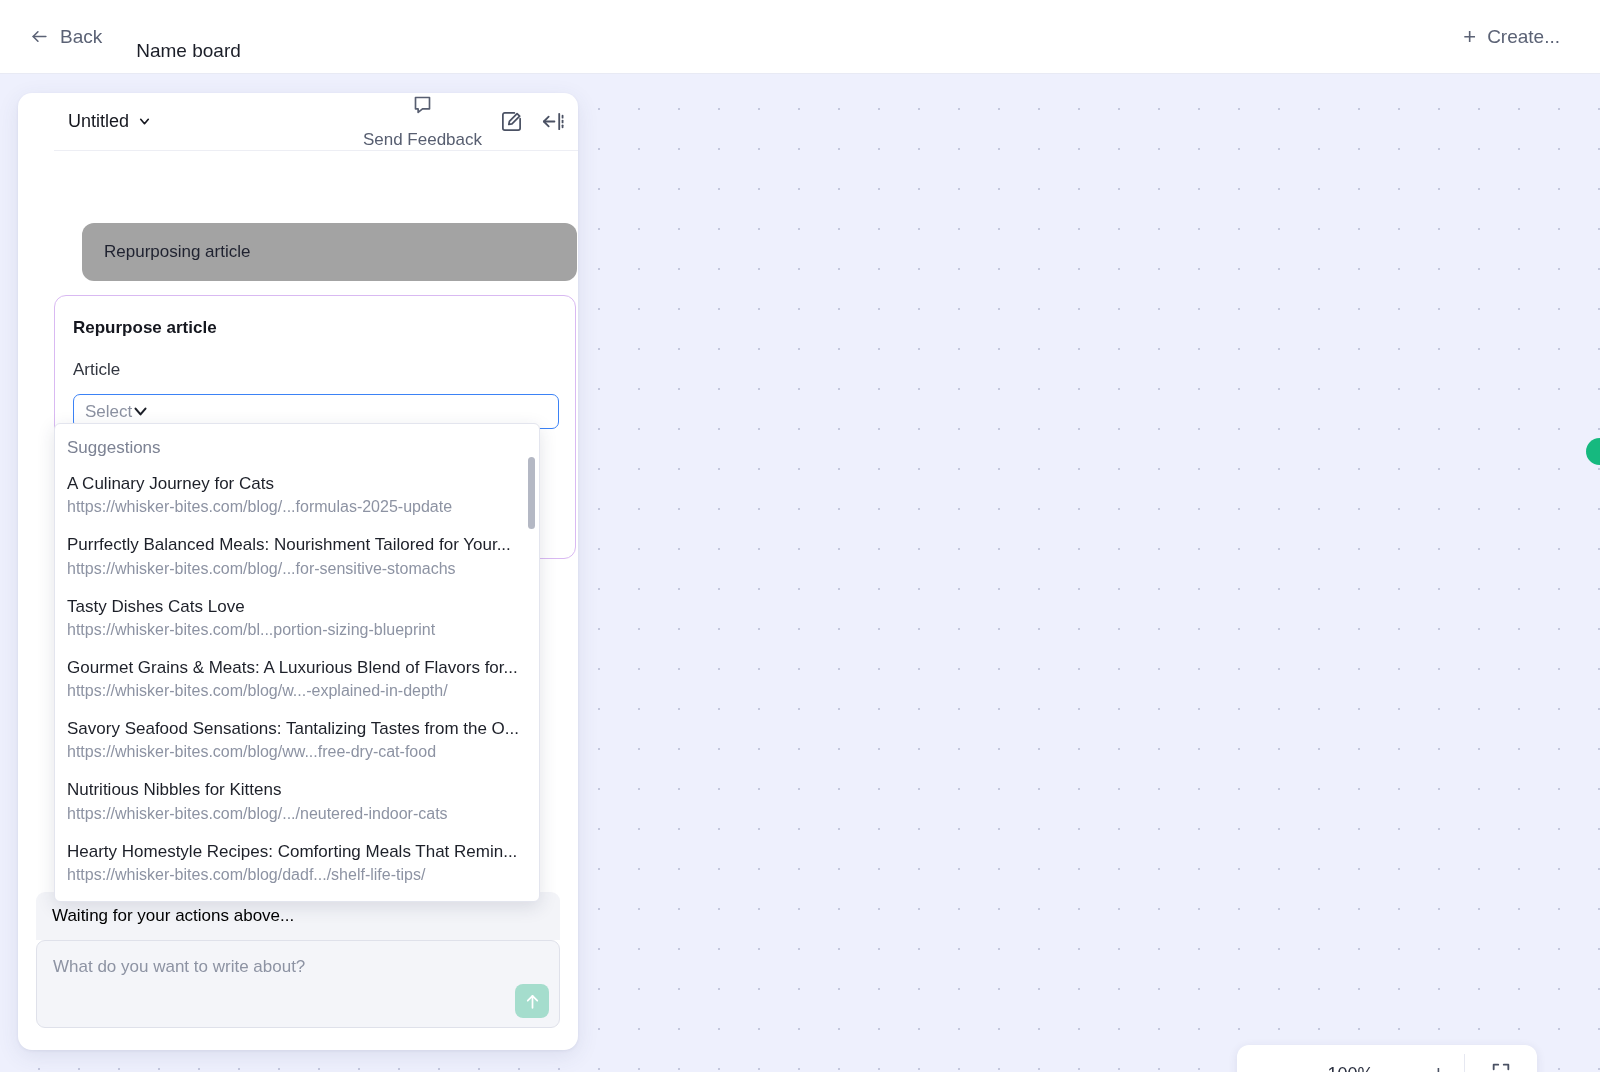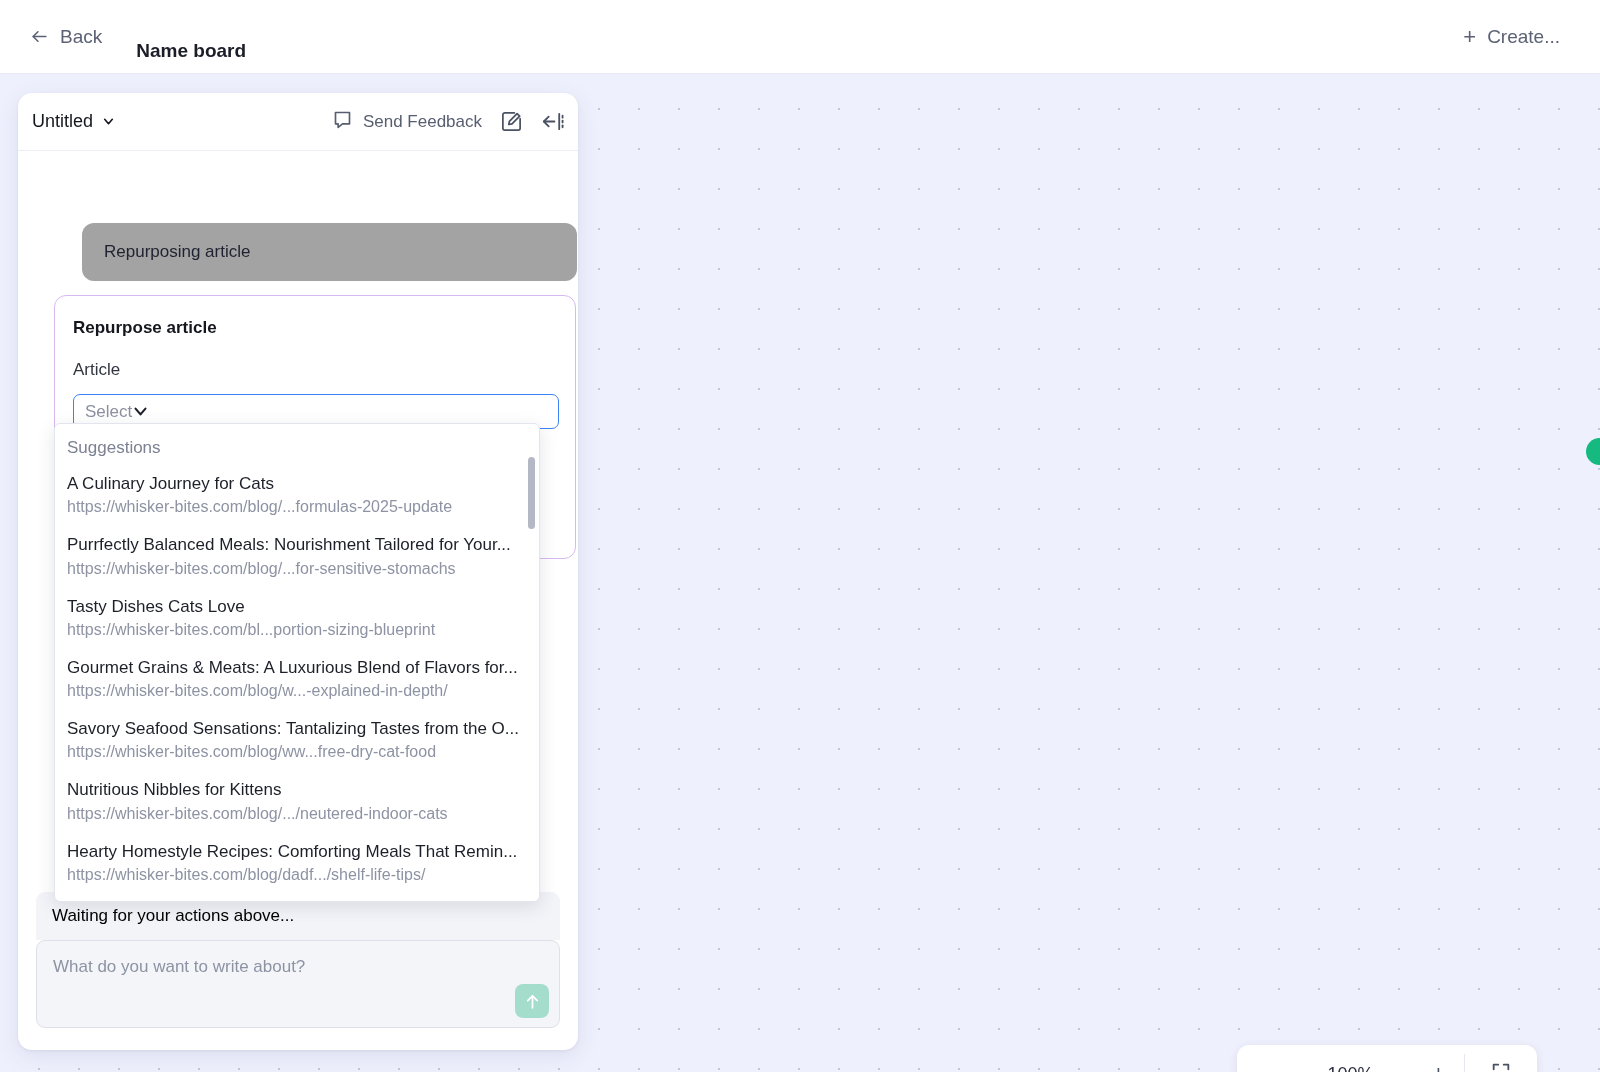--- a/index.html
+++ b/index.html
@@ -18,21 +18,21 @@
     border-bottom: 1px solid #e8eaf4;
     z-index: 40;
   }
   .back-btn {
     display: flex; align-items: center; gap: 11px;
     margin-left: 30px; cursor: pointer;
     color: #5b6275; font-size: 19px;
   }
   .back-arrow { display:block; width:19px; height:19px; }
   .board-title {
-    margin-left: 34px; font-size: 19px; color: #1b1e28; font-weight: 700; margin-top: 28px;
+    margin-left: 34px; font-size: 19px; color: #1b1e28; font-weight: 400; margin-top: 28px;
   }
   .create-btn {
     margin-left: auto; margin-right: 40px;
     display: flex; align-items: center; gap: 11px;
     color: #5b6275; font-size: 19px; cursor: pointer;
   }
   .plus-glyph { font-size: 22px; line-height: 1; color:#5b6275; }
 
   
   #canvas {
@@ -75,30 +75,31 @@
     box-shadow: 0 6px 22px rgba(60,66,110,.10), 0 1px 3px rgba(60,66,110,.08);
     z-index: 20;
     display: flex; flex-direction: column;
     overflow: visible;
   }
   #panel-header {
     height: 58px; flex: none;
     display: flex; align-items: center;
     border-bottom: 1px solid #edeef4;
     padding: 0 14px 0 14px;
+    margin-left: 36px;
   }
   .panel-name {
     display:flex; align-items:center; gap: 9px;
     font-size: 18px; color: #15171f; cursor: pointer;
   }
   .chev-sm { display:block; width:13px; height:13px; }
   .hdr-right { margin-left:auto; display:flex; align-items:center; gap: 18px; }
   .feedback {
     display:flex; align-items:center; gap:10px;
-    color:#575e70; font-size: 17px; cursor:pointer;
+    color:#575e70; font-size: 17px; cursor:pointer;flex-direction:column;
   }
   .hdr-icon { width: 23px; height: 23px; cursor:pointer; display:block; }
 
   #panel-body {
     flex: 1; position: relative; padding: 18px 18px 0 18px;
     overflow: visible;
   }
 
   
   #user-msg {

